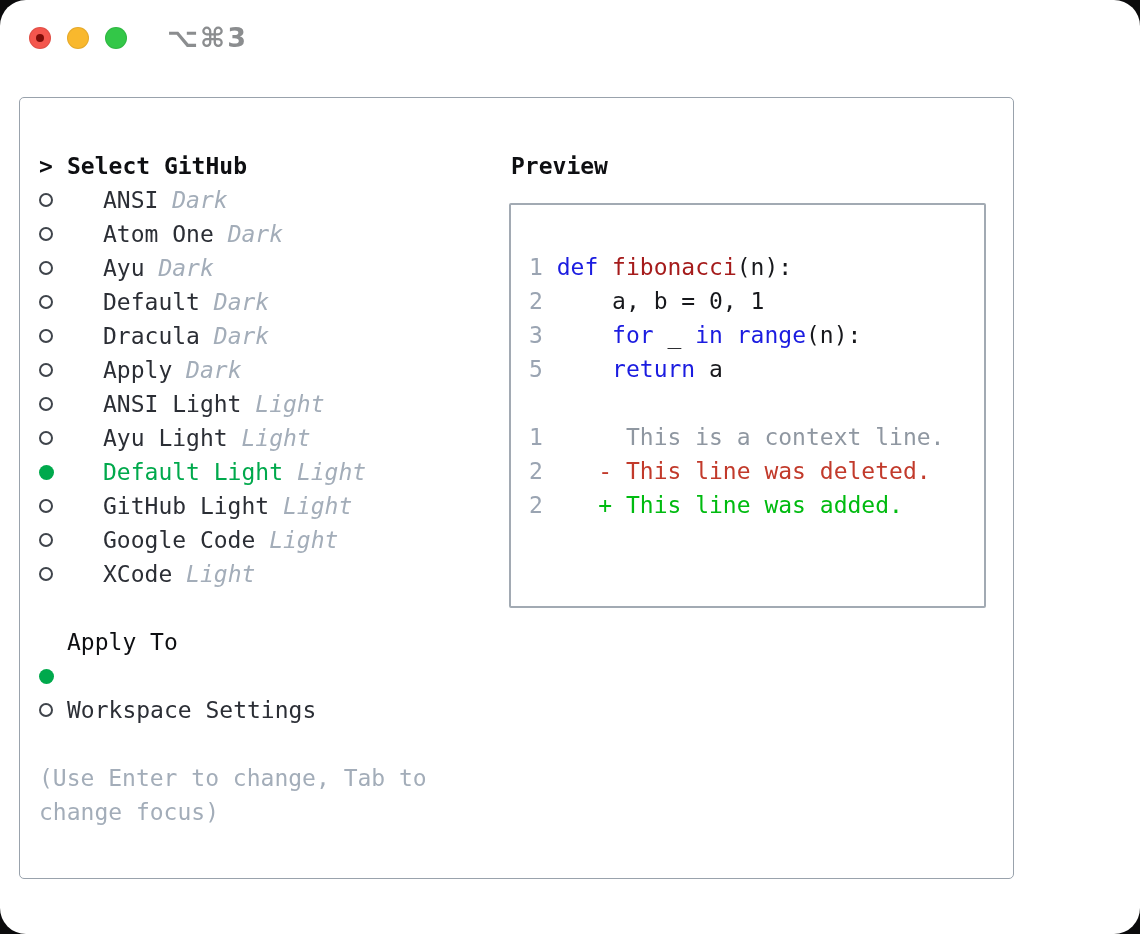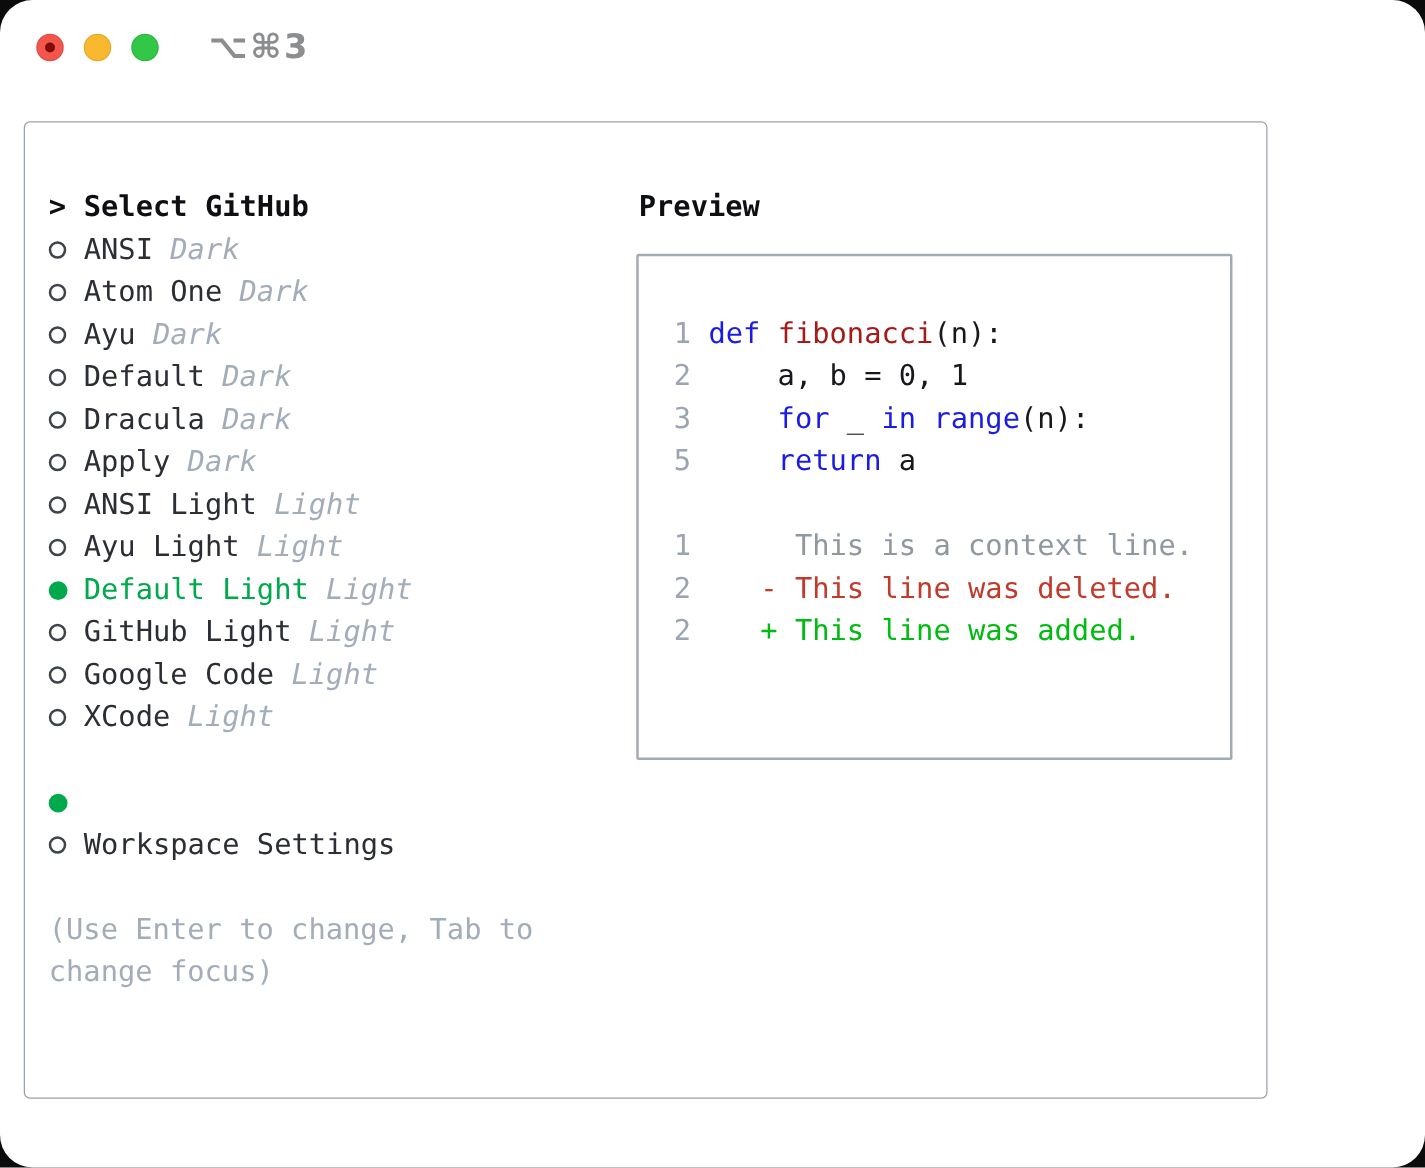--- a/index.html
+++ b/index.html
@@ -31,34 +31,34 @@
          border:1.5px solid var(--border-gray);border-radius:5px;background:#fff;}
 
   
   .left-col{position:absolute;left:19px;top:51px;font-size:23px;color:var(--text-dark);}
   .row{display:flex;align-items:center;height:34px;white-space:pre;}
   .row .gutter{flex:0 0 28px;width:28px;display:flex;align-items:center;}
   .prompt{font-weight:700;color:var(--heading-black);}
   .h-bold{font-weight:700;color:var(--heading-black);}
   .ring{width:14px;height:14px;border:2px solid #3f444b;border-radius:50%;}
   .dot{width:15px;height:15px;border-radius:50%;background:var(--accent-green);}
-  .theme-name{color:var(--text-dark);}
+  .theme-name{color:var(--text-dark);margin-left:36px;}
   .theme-variant{color:var(--muted-gray);font-style:italic;}
   .row.selected .theme-name,.row.selected .opt-label{color:var(--accent-green);}
   .opt-label{color:var(--text-dark);}
   .apply-title{color:var(--heading-black);}
   .spacer{height:34px;}
   .hint{color:var(--muted-gray);line-height:34px;white-space:pre;}
 
   
   .preview-title{position:absolute;left:491px;top:51px;height:34px;display:flex;align-items:center;
                  font-size:23px;font-weight:700;color:var(--heading-black);}
   .preview-box{position:absolute;left:489px;top:105px;width:477px;height:405px;
                border:2px solid #a2aab3;border-radius:2px;background:#fff;overflow:hidden;}
-  .code{margin:0;padding:45px 0 0 28px;font-size:23px;line-height:34px;color:#17181c;}
+  .code{margin:0;padding:45px 0 0 18px;font-size:23px;line-height:34px;color:#17181c;}
   .cl{white-space:pre;height:34px;}
   .ln{color:var(--line-number-gray);}
   .tok-kw{color:var(--keyword-blue);}
   .tok-fn{color:var(--function-red);}
   .tok-ctx{color:var(--context-gray);}
   .tok-del{color:var(--deleted-red);}
   .tok-add{color:var(--added-green);}
 </style>
 </head>
 <body>
@@ -90,20 +90,24 @@
           <div class="row"><span class="gutter"><span class="ring"></span></span><span class="theme-name">ANSI Light </span><span class="theme-variant">Light</span></div>
           <div class="row"><span class="gutter"><span class="ring"></span></span><span class="theme-name">Ayu Light </span><span class="theme-variant">Light</span></div>
           <div class="row selected"><span class="gutter"><span class="dot"></span></span><span class="theme-name">Default Light </span><span class="theme-variant">Light</span></div>
           <div class="row"><span class="gutter"><span class="ring"></span></span><span class="theme-name">GitHub Light </span><span class="theme-variant">Light</span></div>
           <div class="row"><span class="gutter"><span class="ring"></span></span><span class="theme-name">Google Code </span><span class="theme-variant">Light</span></div>
           <div class="row"><span class="gutter"><span class="ring"></span></span><span class="theme-name">XCode </span><span class="theme-variant">Light</span></div>
         </div>
 
       <div class="spacer"></div>
 
+      <div class="row">
+        <span class="gutter"></span>
+        <span class="apply-title">Apply To</span>
+      </div>
 
       <div id="apply-list">
           <div class="row selected"><span class="gutter"><span class="dot"></span></span></div>
           <div class="row"><span class="gutter"><span class="ring"></span></span><span class="opt-label">Workspace Settings</span></div>
         </div>
 
       <div class="spacer"></div>
 
       <div class="hint" id="hint"><div>(Use Enter to change, Tab to</div><div>change focus)</div></div>
     </div>

